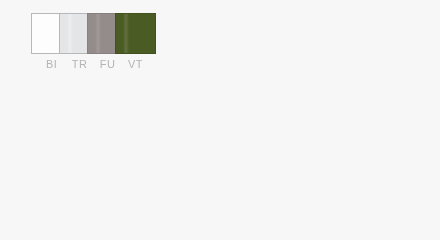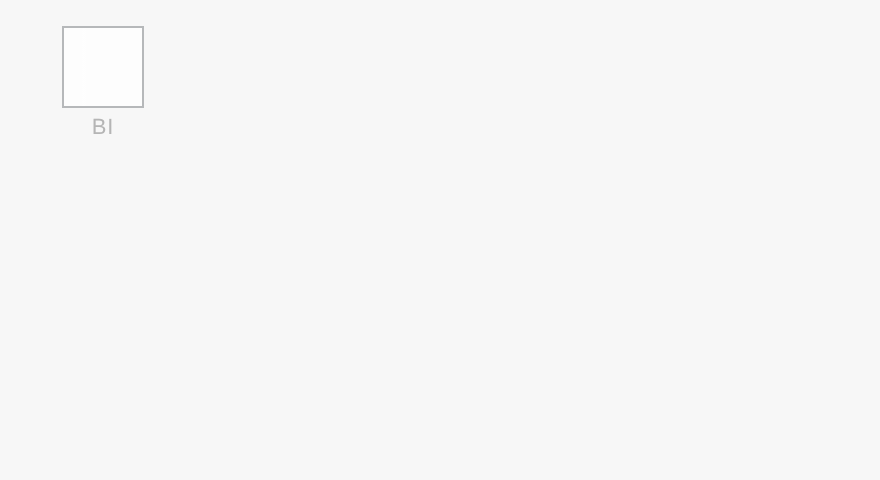--- a/index.html
+++ b/index.html
@@ -79,13 +79,25 @@
   }
 </style>
 </head>
 <body>
 
 <div id="color-picker">
     <div class="swatch-cell">
       <div class="swatch-chip light-chip" style="background: rgb(253, 253, 253); border-color: rgb(182, 184, 186);"></div>
       <div class="swatch-label">BI</div>
     </div>
+    <div class="swatch-cell">
+      <div class="swatch-chip light-chip" style="background: rgb(227, 229, 231); border-color: rgb(182, 184, 186);"></div>
+      <div class="swatch-label">TR</div>
+    </div>
+    <div class="swatch-cell">
+      <div class="swatch-chip" style="background: rgb(148, 140, 138); border-color: rgb(135, 128, 126);"></div>
+      <div class="swatch-label">FU</div>
+    </div>
+    <div class="swatch-cell">
+      <div class="swatch-chip" style="background: rgb(74, 92, 36); border-color: rgb(66, 82, 31);"></div>
+      <div class="swatch-label">VT</div>
+    </div>
   </div>
 
 </body></html>

